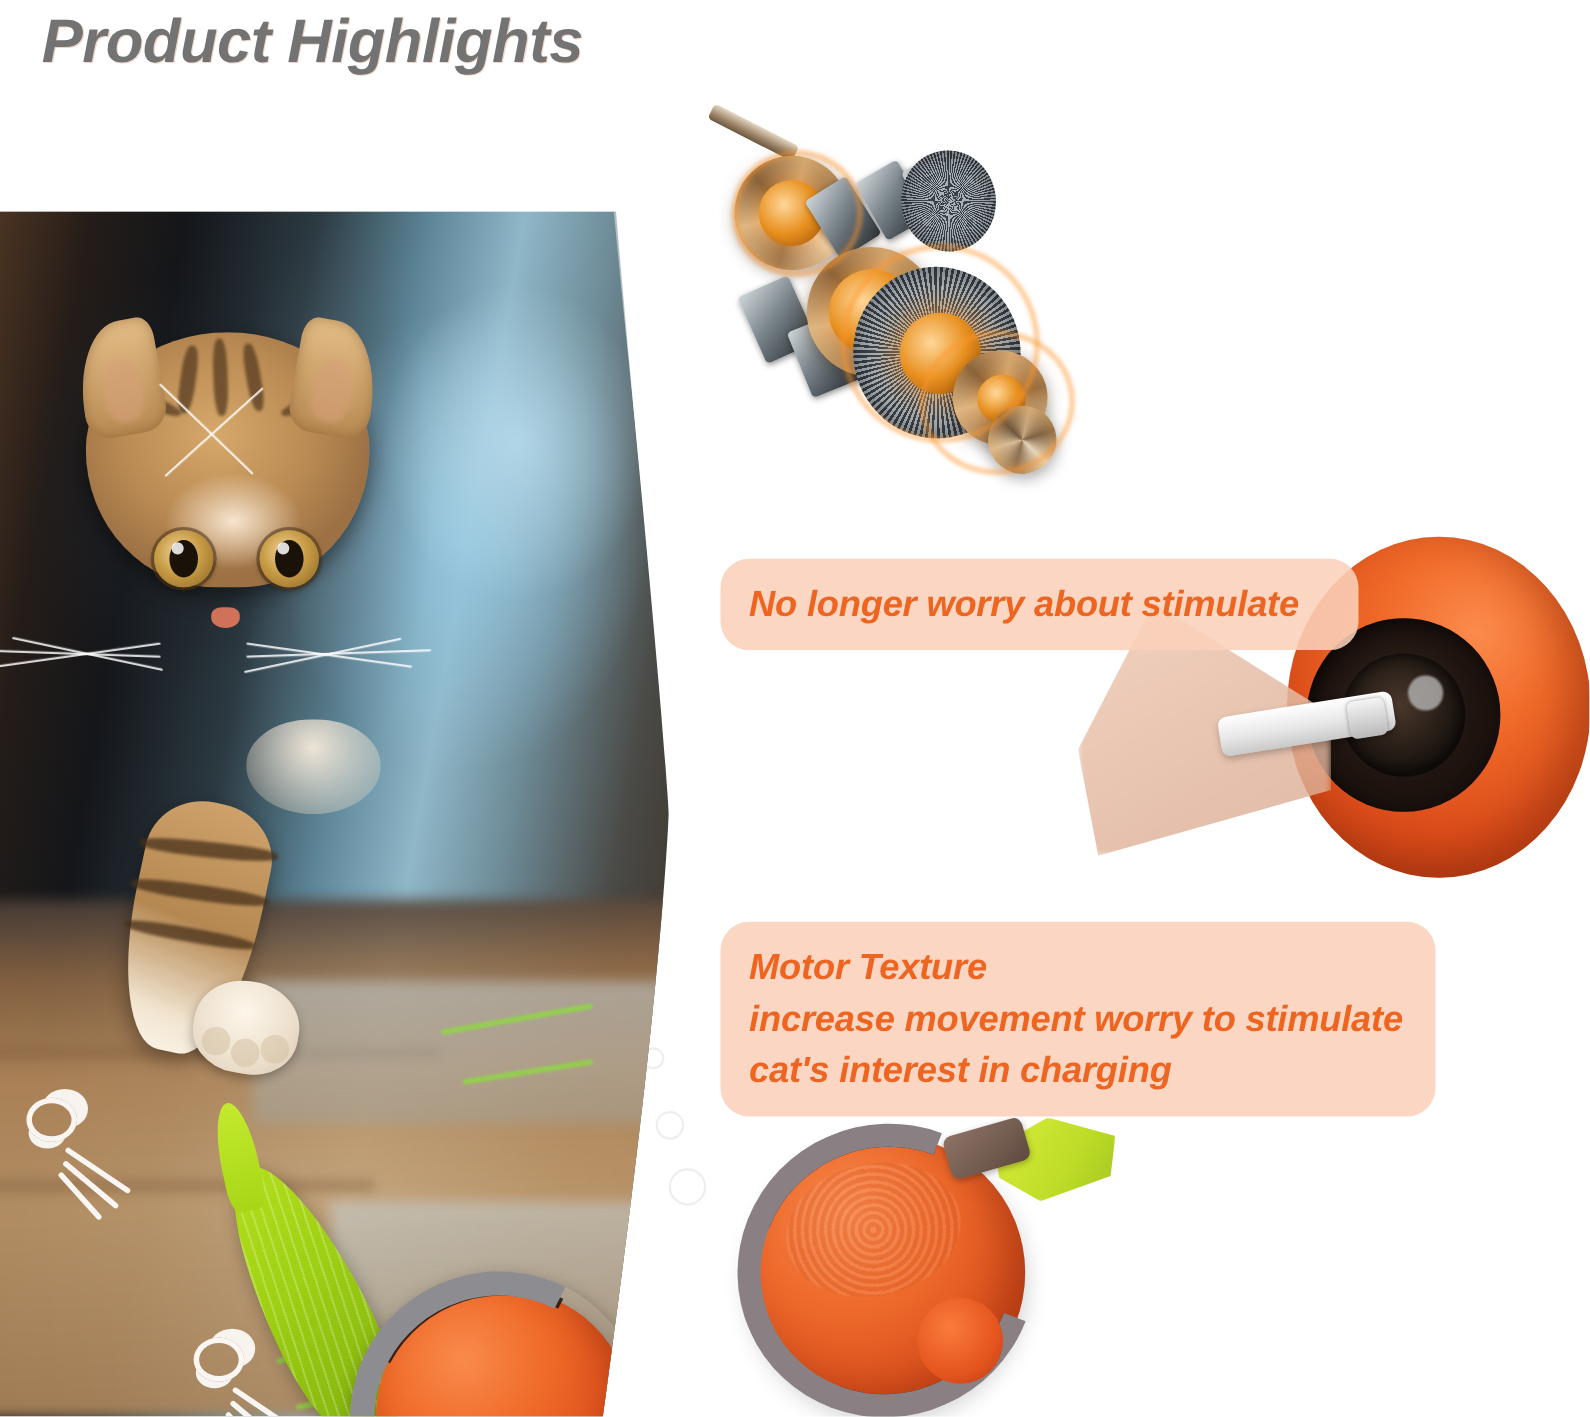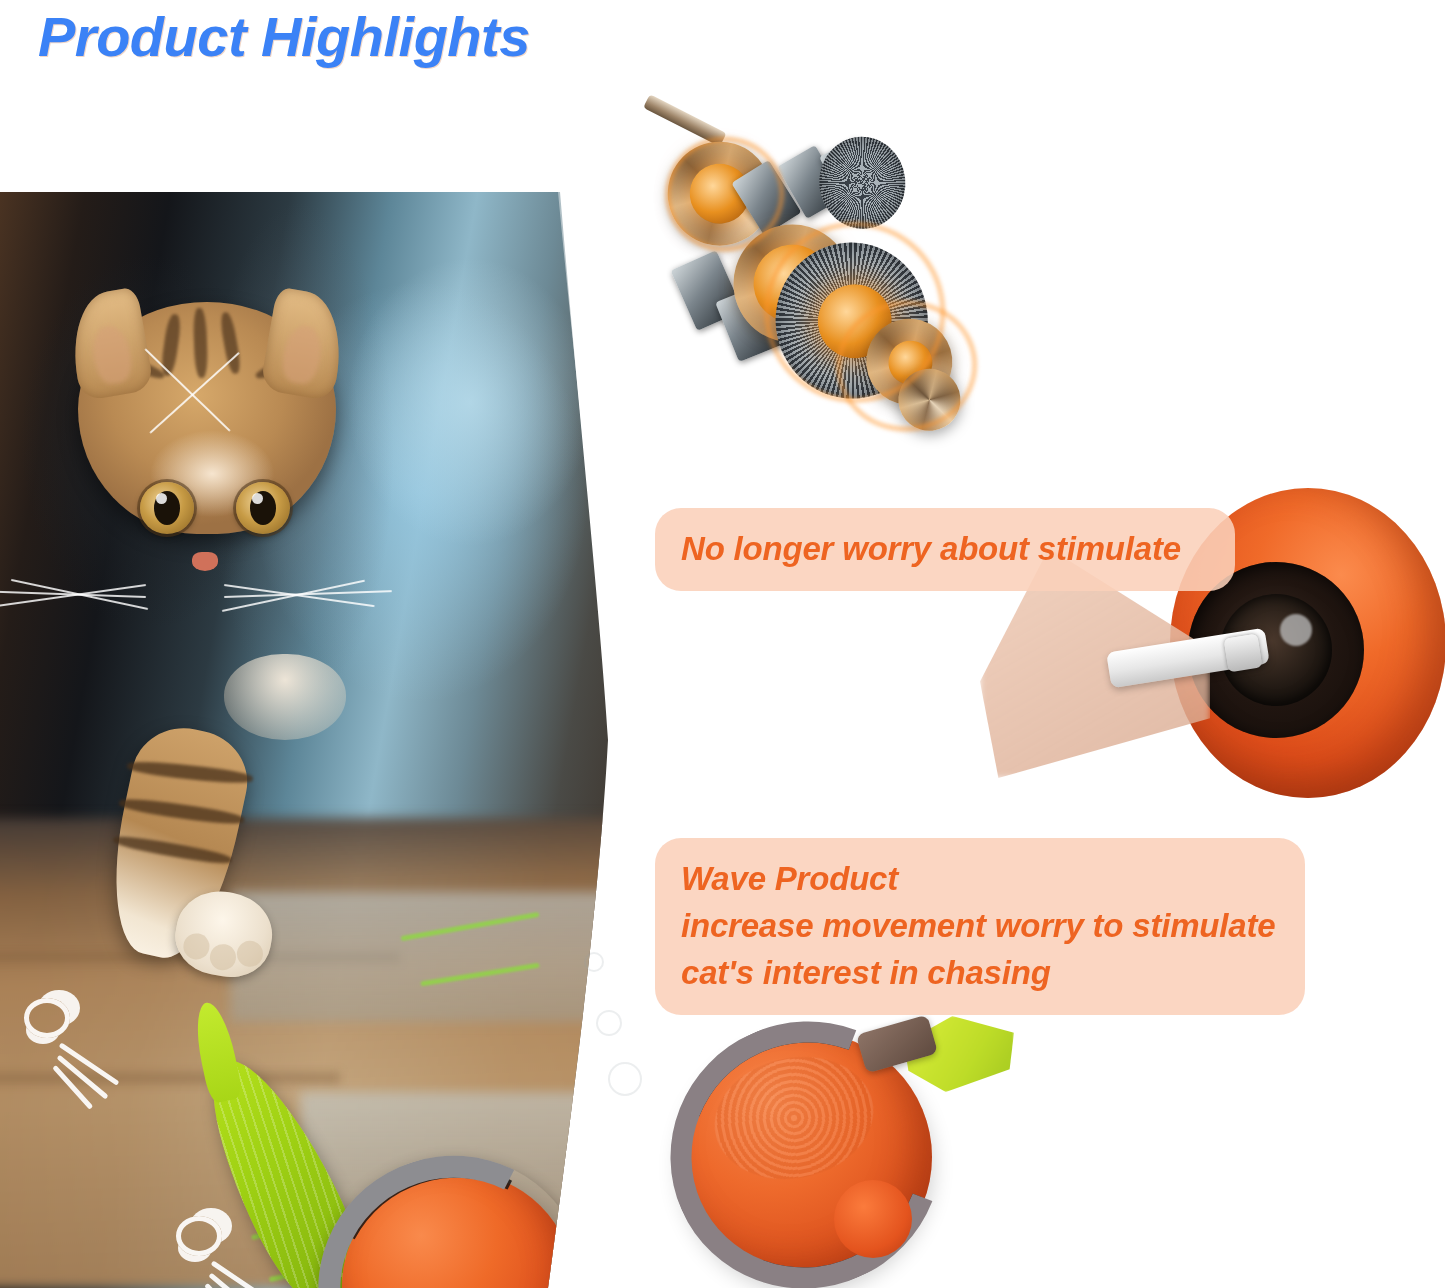--- a/index.html
+++ b/index.html
@@ -22,21 +22,21 @@
   }
 
   
   .page-title {
     position: absolute;
     left: 38px;
     top: 4px;
     font-size: 56px;
     font-weight: 900;
     font-style: italic;
-    color: #3b82f6;
+    color: #737373;
     letter-spacing: -0.5px;
     white-space: nowrap;
     text-shadow: 1px 1px 0 rgba(200,90,30,0.25);
   }
 
   
   .photo-panel {
     position: absolute;
     left: 0;
     top: 192px;
@@ -563,18 +563,18 @@
     <div class="wave-feather"></div>
     <div class="wave-ball"></div>
     <div class="wave-tex"></div>
     <div class="wave-dark"></div>
     <div class="wave-band"></div>
     <div class="wave-btn"></div>
     <div class="wave-clip"></div>
   </div>
 
   <div class="callout" id="callout-wave">
-    <div class="callout-line">Wave Product</div>
+    <div class="callout-line">Motor Texture</div>
     <div class="callout-line">increase movement worry to stimulate</div>
-    <div class="callout-line">cat's interest in chasing</div>
+    <div class="callout-line">cat's interest in charging</div>
   </div>
 
 </div>
 
 </body></html>

